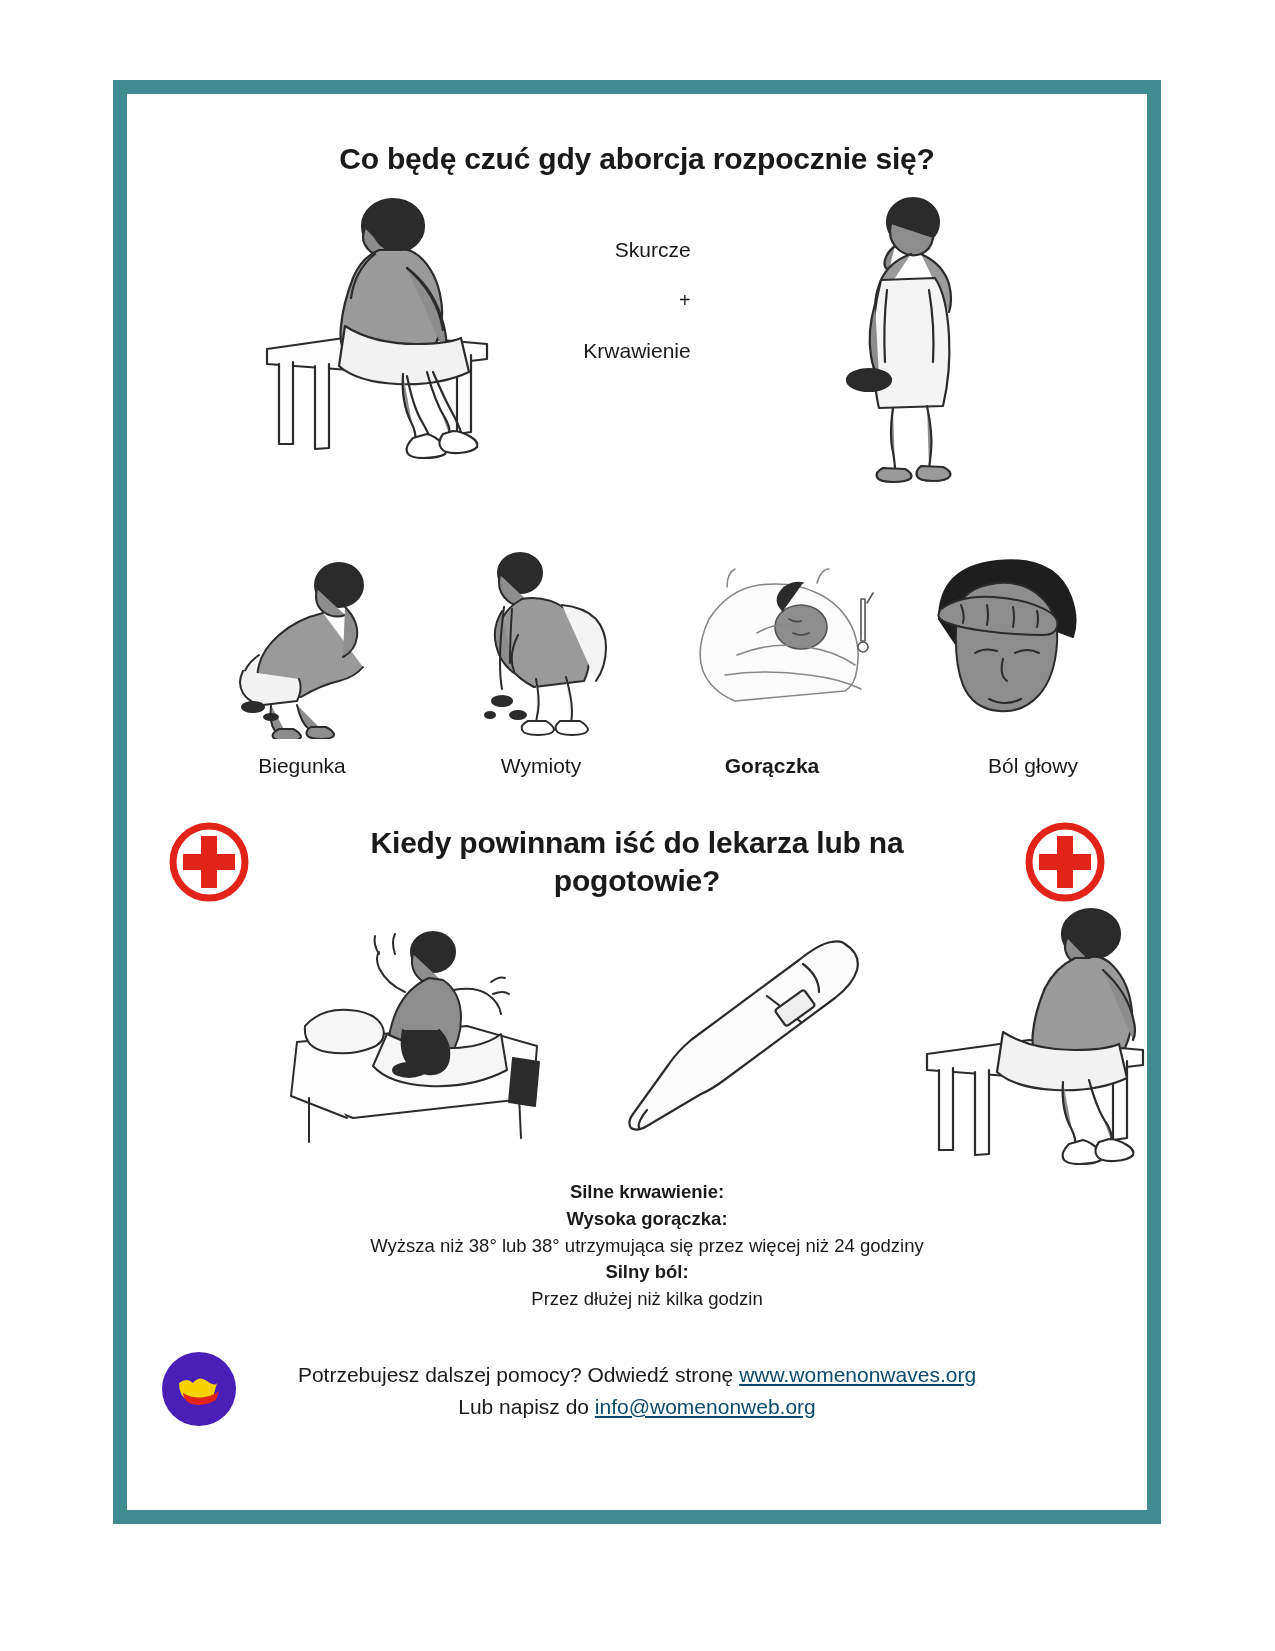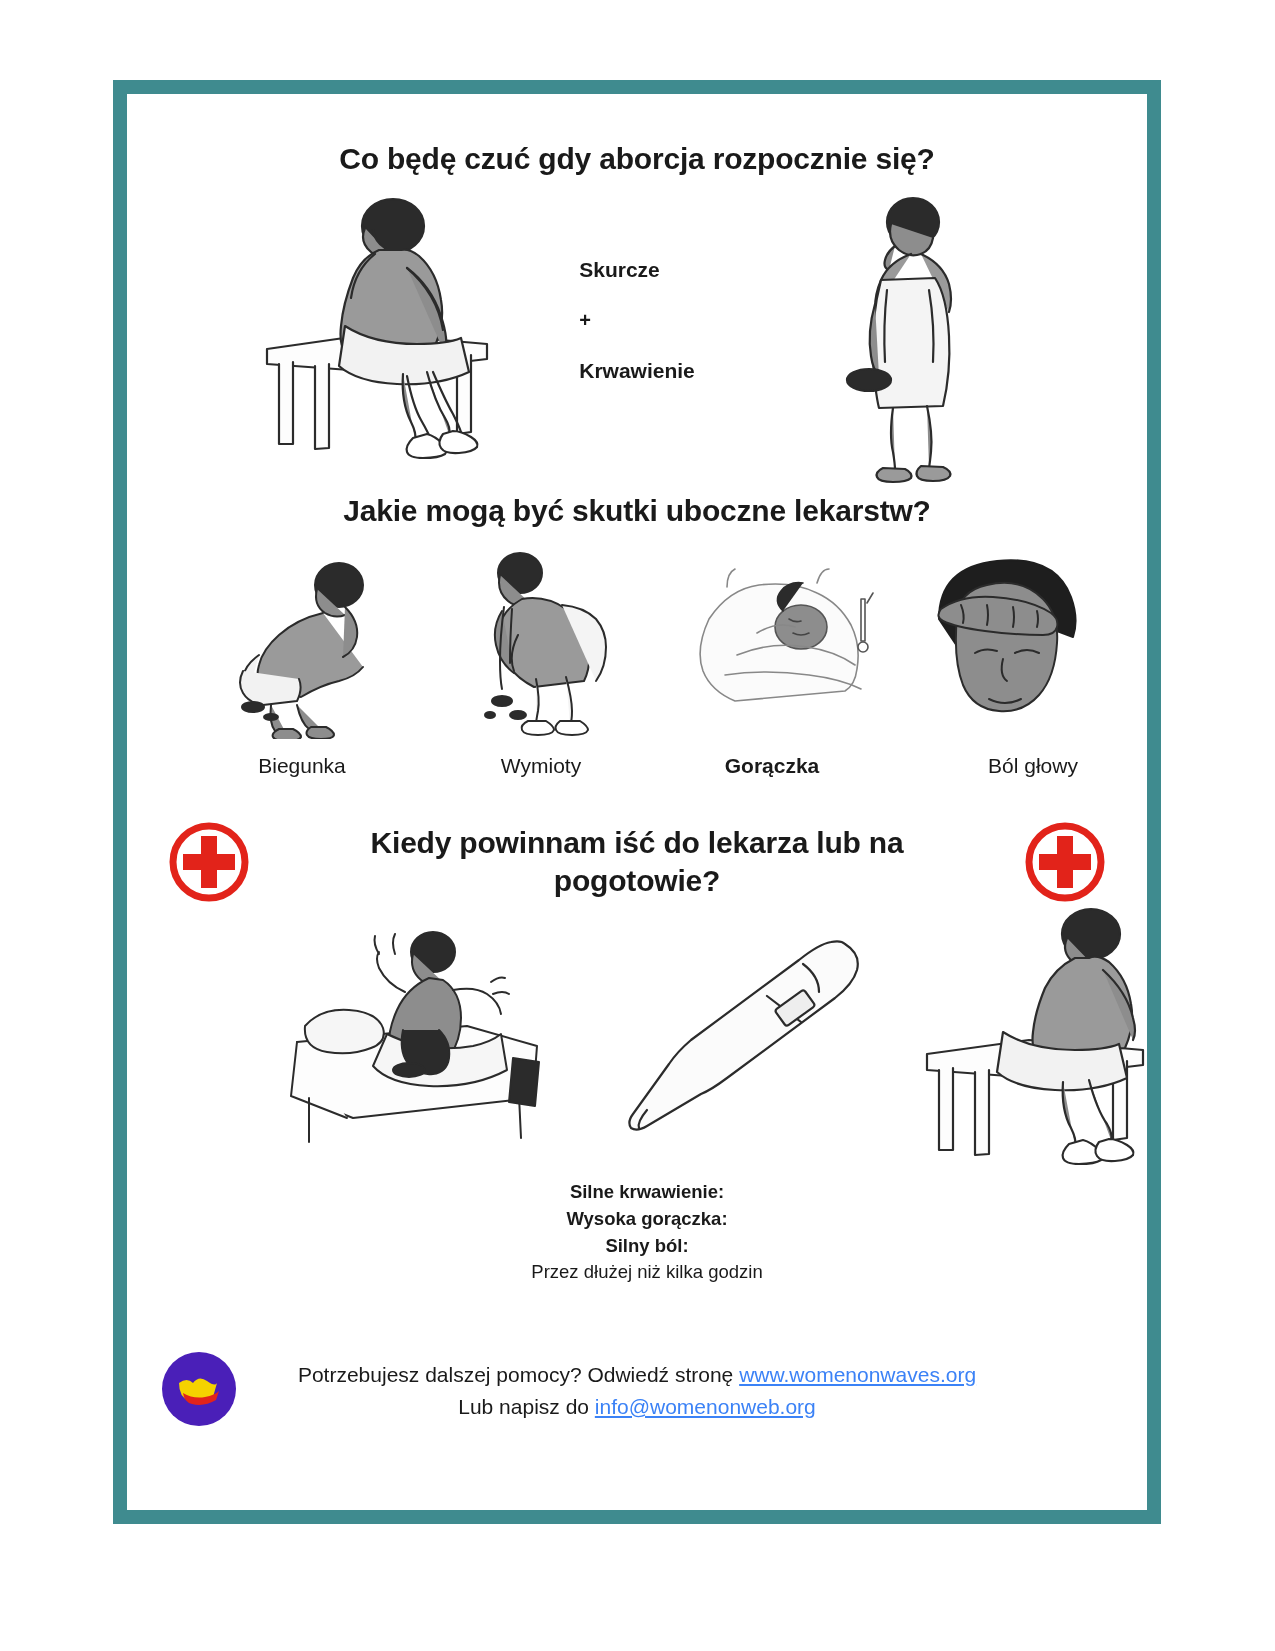--- a/index.html
+++ b/index.html
@@ -50,24 +50,24 @@
   .sec1-title { position: absolute; left: 0; right: 0; top: 48px; }
   .sec1-row {
     position: absolute;
     left: 0; right: 0; top: 100px;
     height: 290px;
   }
   .sec1-center {
     position: absolute;
     left: 50%;
     transform: translateX(-50%);
-    top: 64px;
-    text-align: left;
+    top: 44px;
+    text-align: right;
     font-size: 21px;
-    font-weight: bold;
+    font-weight: normal;
     line-height: 1.1;
   }
   .sec1-center .plus { margin: 28px 0; font-size: 20px; }
   .sec1-center .w2 { }
 
   .fig { position: absolute; }
 
   
   .sec2-title { position: absolute; left: 0; right: 0; top: 400px; }
   .sec2-grid {
@@ -120,21 +120,21 @@
 
   
   .footer {
     position: absolute;
     left: 0; right: 0; top: 1265px;
     text-align: center;
     font-size: 21px;
     line-height: 1.5;
   }
   .footer a {
-    color: #3b82f6;
+    color: #0c4a6e;
     text-decoration: underline;
   }
   .logo {
     position: absolute;
     left: 35px;
     top: 1258px;
     width: 74px;
     height: 74px;
     border-radius: 50%;
     background: #4a1fb8;
@@ -218,21 +218,20 @@
               <path d="M76 214 q-4 28 0 44 q2 12 2 18" fill="#8d8d8d" stroke="#2b2b2b"></path>
               <path d="M110 212 q6 28 4 46 q-1 10 -2 16" fill="#8d8d8d" stroke="#2b2b2b"></path>
 
               <path d="M66 274 q-8 4 -6 9 q2 5 16 5 q14 0 18 -4 q2 -5 -6 -9 Z" fill="#9a9a9a" stroke="#2b2b2b"></path>
               <path d="M104 272 q-6 5 -4 10 q2 5 16 5 q14 0 17 -5 q2 -5 -7 -9 Z" fill="#9a9a9a" stroke="#2b2b2b"></path>
             </g>
           </svg>
         </div>
       </div>
 
-      <h1 class="section-title sec2-title">Jakie mogą być skutki uboczne lekarstw?</h1>
 
       <div class="sec2-grid">
 
         <div class="fig" style="left:20px; top:10px;">
           <svg class="ill" width="170" height="180" viewBox="0 0 170 180">
             <g fill="none" stroke="#2b2b2b" stroke-width="2" stroke-linejoin="round" stroke-linecap="round">
               <ellipse cx="112" cy="26" rx="24" ry="22" fill="#2b2b2b" stroke="#2b2b2b"></ellipse>
               <path d="M90 30 q-4 16 8 24 q10 6 20 2" fill="#8d8d8d" stroke="#2b2b2b"></path>
               <path d="M96 54 q-26 6 -44 22 q-16 14 -20 30 q-4 14 2 22 l40 10 q20 -12 38 -16 q16 -4 24 -14" fill="#9a9a9a" stroke="#2b2b2b"></path>
               <path d="M32 96 q-14 10 -16 22 q-2 10 6 14" fill="#f2f2f2" stroke="#2b2b2b"></path>
@@ -410,20 +409,21 @@
           </svg>
         </div>
       </div>
 
       <div class="sec3-cols">
         <div class="sec3-col">
           <div class="hd">Silne krwawienie:</div>
         </div>
         <div class="sec3-col">
           <div class="hd">Wysoka gorączka:</div>
+          <div>Wyższa niż 38° lub 38° utrzymująca się przez więcej niż 24 godziny</div>
         </div>
         <div class="sec3-col">
           <div class="hd">Silny ból:</div>
           <div>Przez dłużej niż kilka godzin</div>
         </div>
       </div>
 
       <div class="logo">
         <svg viewBox="0 0 52 36">
           <path d="M6 12 q8 -6 14 0 q6 -8 14 -2 q8 6 10 2 l-4 14 q-12 8 -24 4 q-10 -4 -10 -18 Z" fill="#f5d200"></path>

